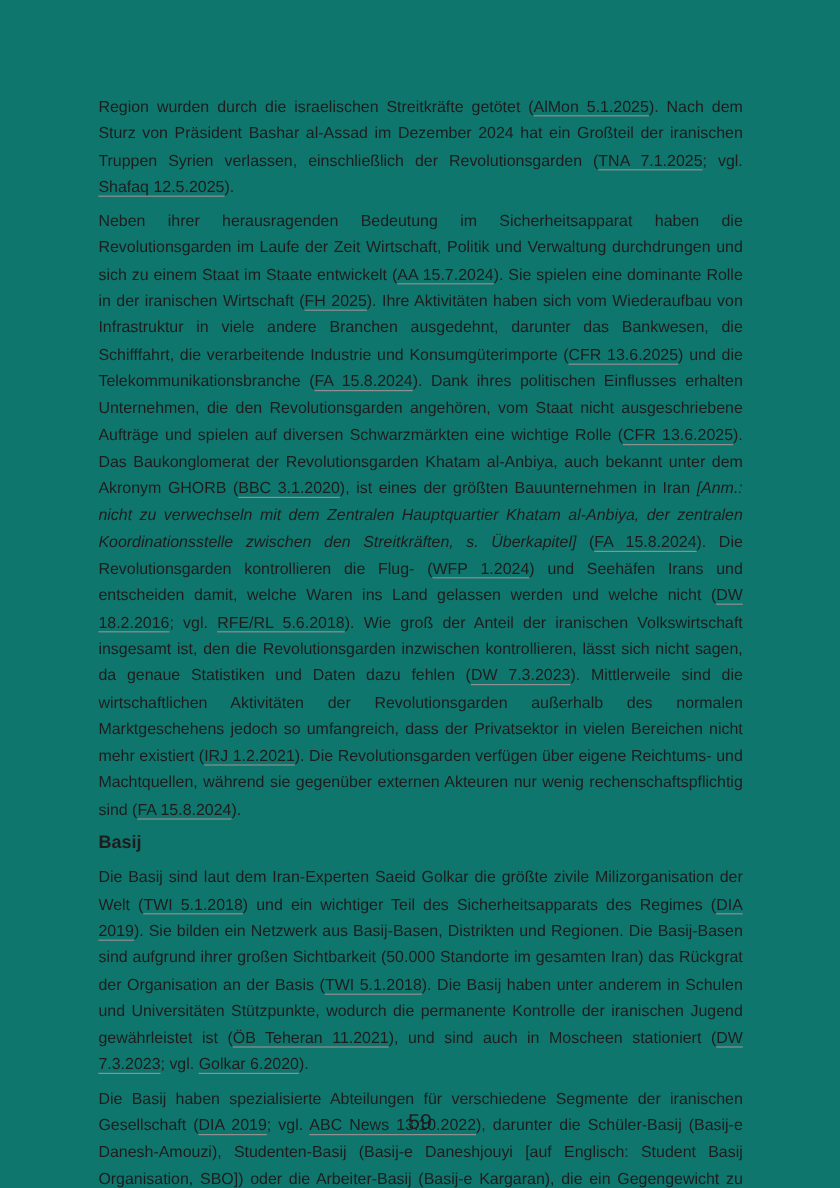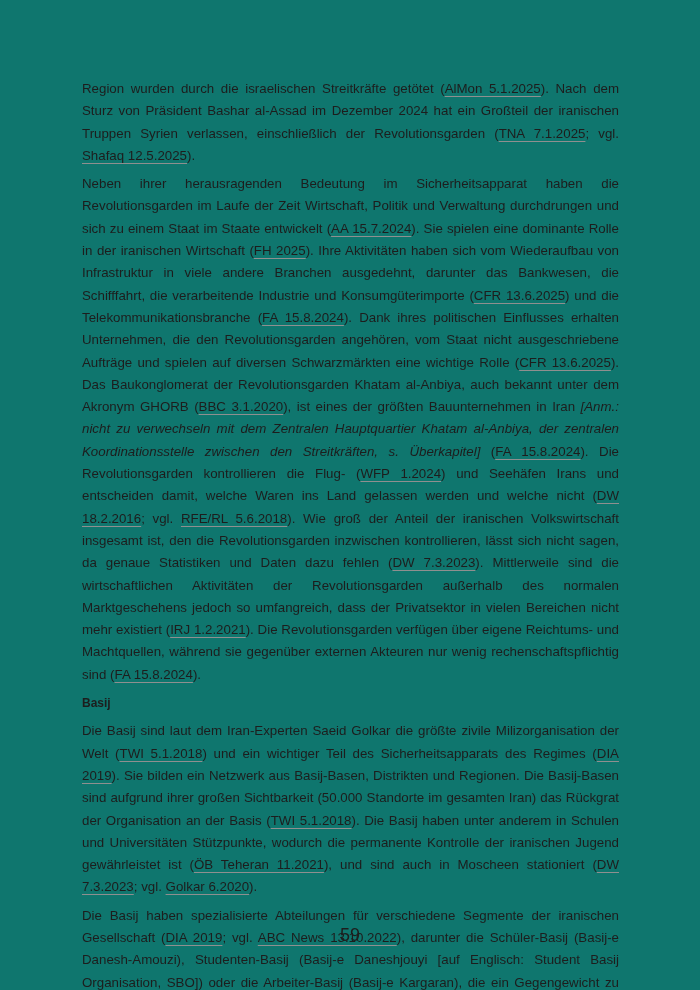--- a/index.html
+++ b/index.html
@@ -24,21 +24,21 @@
     font-size: 13.3px;
     line-height: 22.3px;
     text-align: justify;
     hyphens: auto;
     -webkit-hyphens: auto;
   }
   .content p {
     margin: 0 0 6px 0;
   }
   .content h2 {
-    font-size: 12px;
+    font-size: 15px;
     line-height: 22.3px;
     font-weight: bold;
     margin: 6px 0 6px 0;
     text-align: left;
   }
   .seg-link {
     text-decoration: underline;
     text-decoration-color: #8f8f8f;
     text-decoration-thickness: 1px;
     text-underline-offset: 3px;

